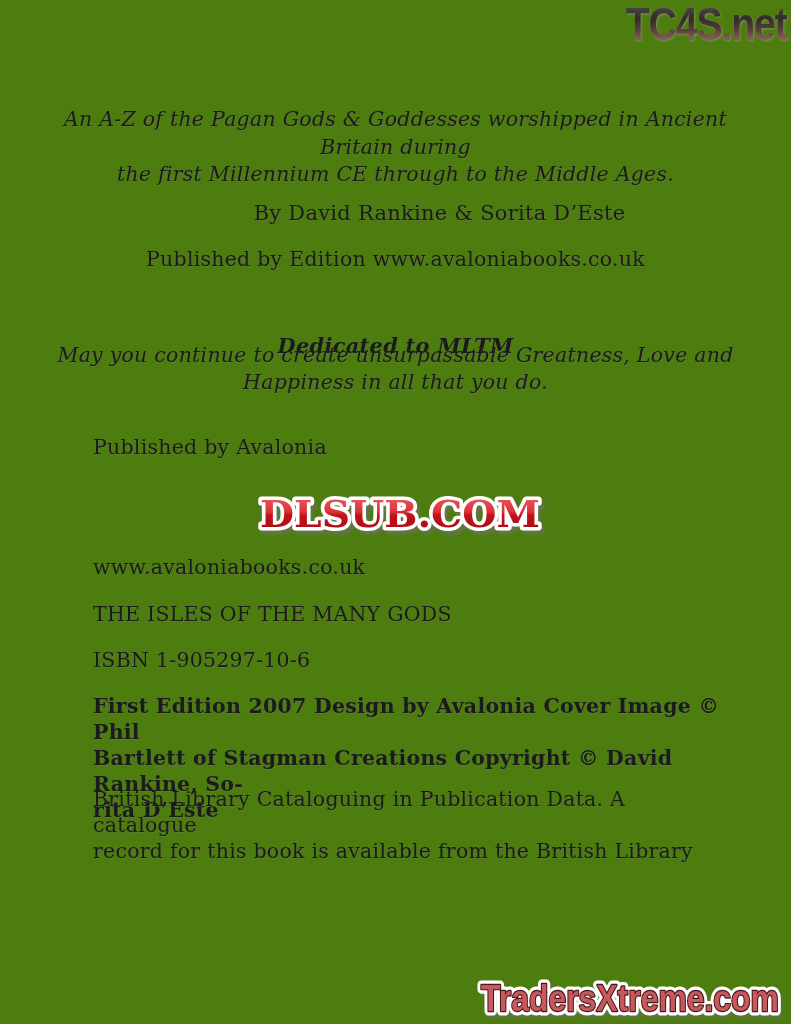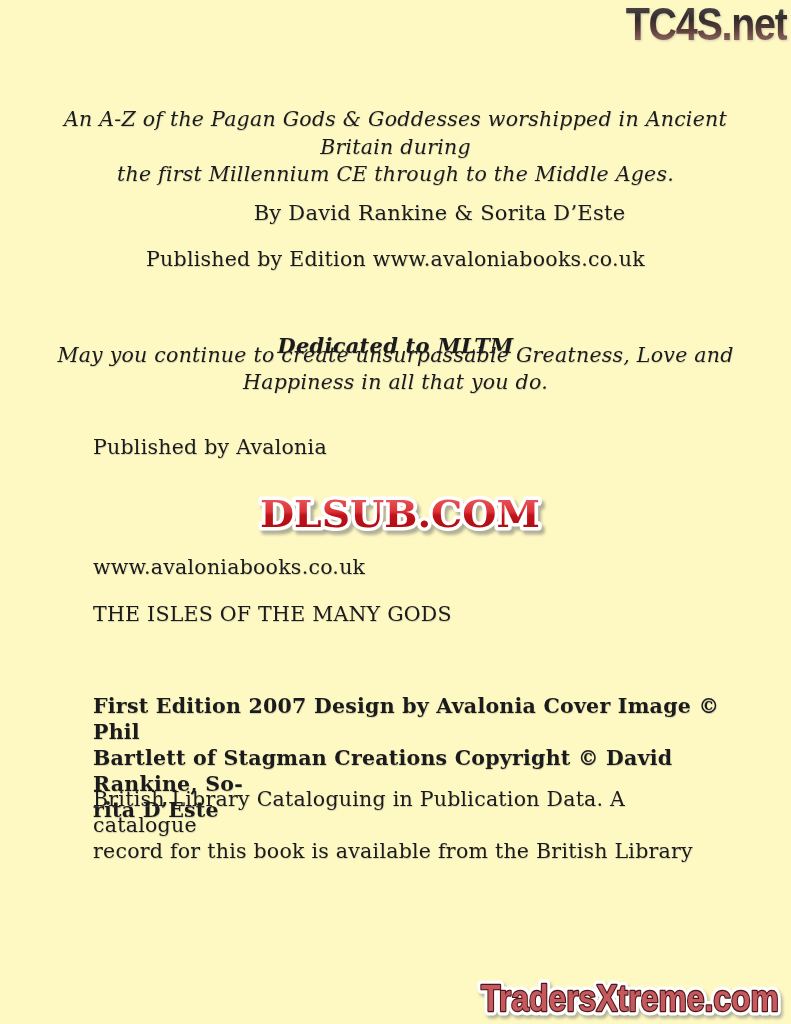--- a/index.html
+++ b/index.html
@@ -1,20 +1,20 @@
 <!DOCTYPE html>
 <html><head>
 <meta charset="utf-8">
 <style>
   html, body { margin: 0; padding: 0; background: #ffffff; }
   .page {
     position: relative;
     width: 791px;
     height: 1024px;
-    background: #fef9c3;
+    background: #4d7c0f;
     overflow: hidden;
     font-family: "DejaVu Serif", serif;
     color: #1b1b1b;
   }
   .txt {
     text-shadow: 0.5px 0.5px 0.7px rgba(130,130,130,0.35);
     letter-spacing: 0.25px;
   }
   .center {
     position: absolute;
@@ -107,20 +107,21 @@
   <div class="center ded-body txt">May you continue to create unsurpassable Greatness, Love and
 Happiness in all that you do.</div>
 
   <div class="imprint-item i-published txt">Published by Avalonia</div>
 
 
   <div class="imprint-item i-website txt">www.avaloniabooks.co.uk</div>
 
   <div class="imprint-item i-booktitle txt">THE ISLES OF THE MANY GODS</div>
 
+  <div class="imprint-item i-isbn txt">ISBN 1-905297-10-6</div>
 
   <div class="imprint-item i-edition txt">First Edition 2007 Design by Avalonia Cover Image © Phil
 Bartlett of Stagman Creations Copyright © David Rankine, So-
 rita D’Este</div>
 
   <div class="imprint-item i-cataloguing txt">British Library Cataloguing in Publication Data. A catalogue
 record for this book is available from the British Library</div>
 
 
   <svg class="dlsub-svg" width="300" height="56" viewBox="0 0 300 56">

